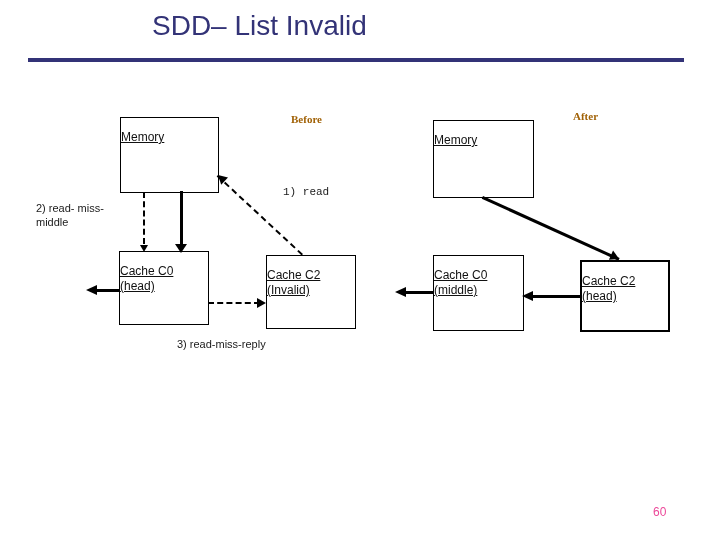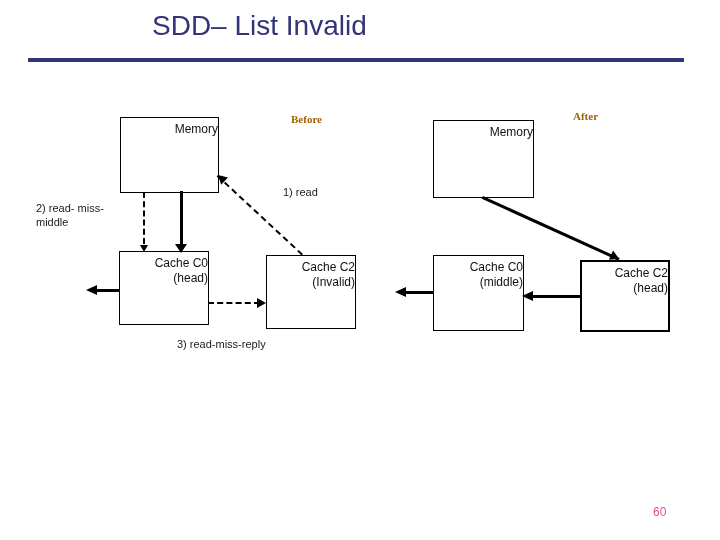--- a/index.html
+++ b/index.html
@@ -12,21 +12,21 @@
     font-size:28px; letter-spacing:0px; color:#333377; white-space:nowrap;
   }
   .title-rule {
     position:absolute; left:28px; top:58px; width:656px; height:4px; background:#333377;
   }
   .section-label {
     position:absolute; font-size:11px; font-weight:bold; color:#a16207; white-space:nowrap;font-family:Liberation Serif, serif;
   }
   .node-box {
     position:absolute; box-sizing:border-box; border:1px solid #000; background:#fff;
-    text-align:right; font-size:12px; line-height:15px; padding-top:4px; color:#111;
+    text-align:left; font-size:12px; line-height:15px; padding-top:12px; color:#111;text-decoration:underline;
   }
   .node-box.thick { border-width:2px; }
   .annotation {
     position:absolute; font-size:11px; color:#1a1a1a; white-space:nowrap;
   }
   .annotation.wrap { white-space:normal; line-height:14px; }
   .page-number {
     position:absolute; left:653px; top:505px; font-size:12px; color:#ec4899;
   }
   
@@ -63,21 +63,21 @@
   <div class="node-box" style="left:119px; top:251px; width:90px; height:74px;">
     <div>Cache C0</div>
     <div>(head)</div>
   </div>
 
   <div class="node-box" style="left:266px; top:255px; width:90px; height:74px;">
     <div>Cache C2</div>
     <div>(Invalid)</div>
   </div>
 
-  <div class="annotation" style="left:283px; top:186px;">1) read</div>
+  <div class="annotation" style="left:283px; top:186px;font-family:Liberation Mono, monospace;">1) read</div>
   <div class="annotation wrap" style="left:36px; top:201px; width:84px;">
     <div>2) read- miss-</div>
     <div>middle</div>
   </div>
   <div class="annotation" style="left:177px; top:338px;">3) read-miss-reply</div>
 
   <div class="vline dash" style="left:143px; top:192px; height:52px;"></div>
   <div class="head down-sm" style="left:140px; top:245px;"></div>
 
   <div class="vline solid" style="left:180px; top:191px; height:53px;"></div>

